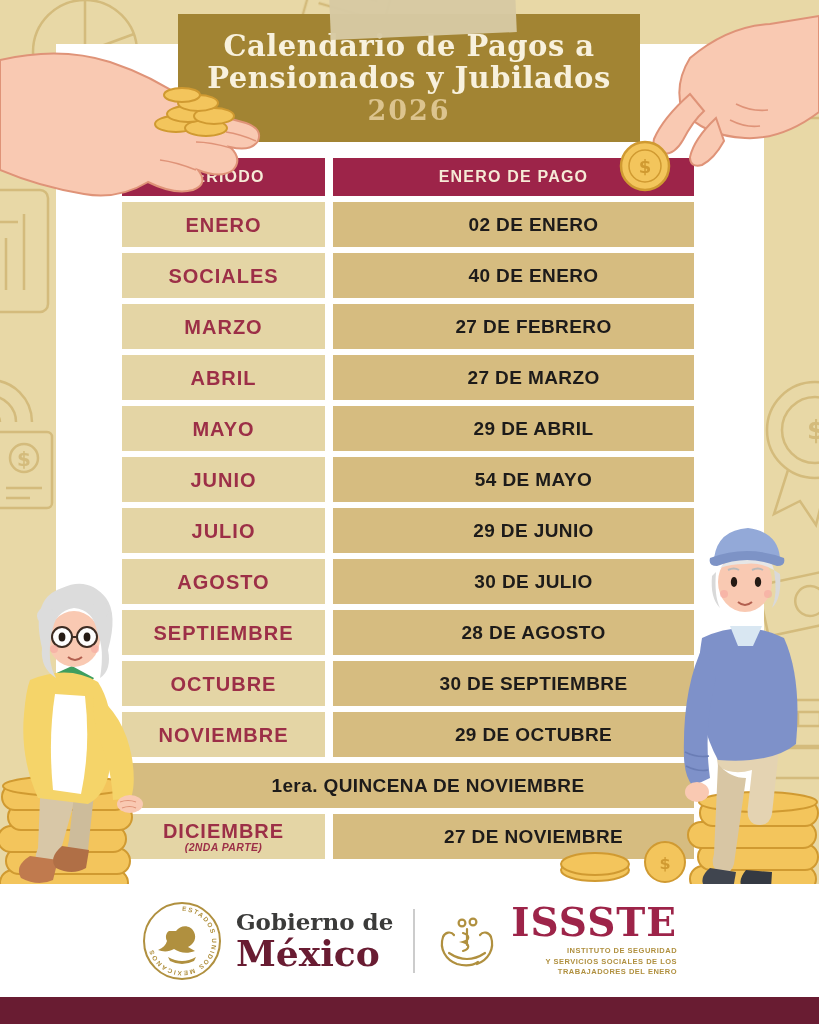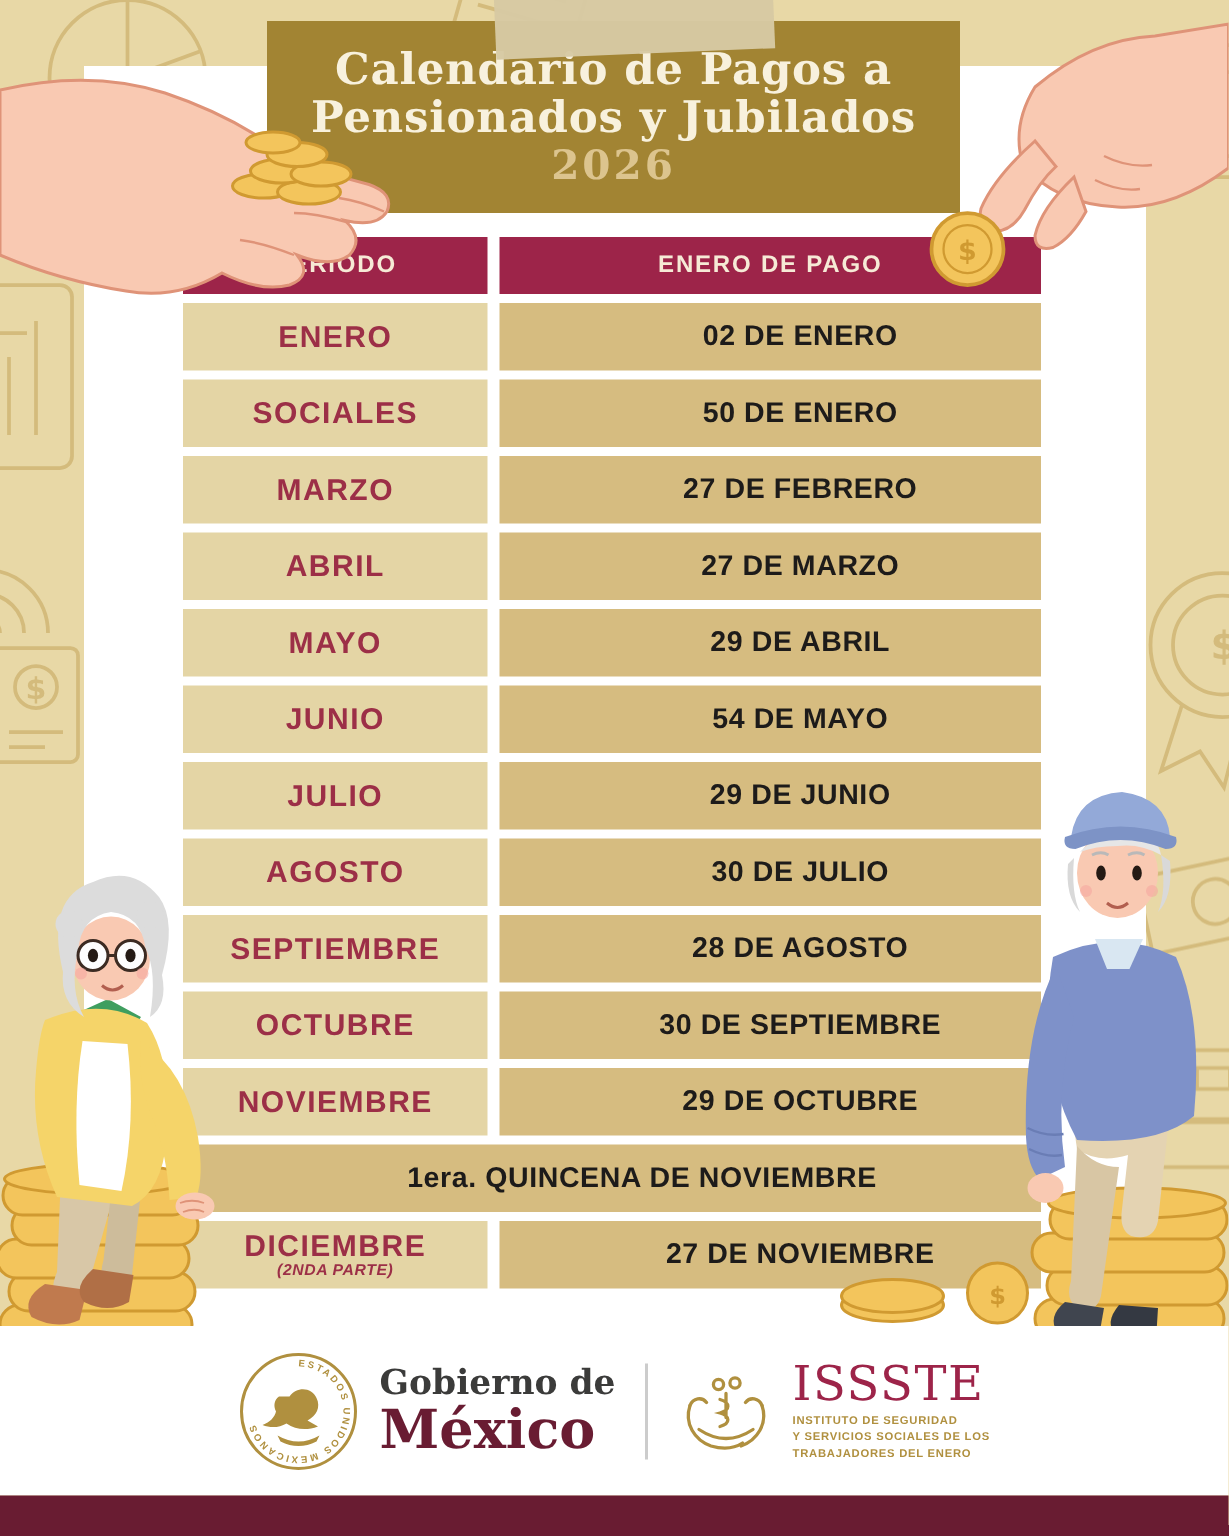--- a/index.html
+++ b/index.html
@@ -41,24 +41,24 @@
   .coins-bottom{left:535px;top:838px;z-index:4;}
   
   .footer{left:0;top:884px;width:819px;height:113px;background:#fff;z-index:7;
           display:flex;align-items:center;justify-content:center;gap:20px;}
   .gob{display:flex;align-items:center;gap:14px;}
   .gob-text{font-family:"DejaVu Serif",serif;line-height:1;}
   .gob-line1{font-size:23px;font-weight:bold;color:#3b3b3a;}
   .gob-line2{font-size:36px;font-weight:bold;color:var(--maroon_dark);margin-top:2px;}
   .fdivider{width:2px;height:64px;background:#cccccc;}
   .issste{display:flex;align-items:center;gap:12px;}
-  .issste-acronym{font-family:"DejaVu Serif",serif;font-size:32px;font-weight:normal;
+  .issste-acronym{font-family:"DejaVu Serif",serif;font-size:39px;font-weight:bold;
                   color:var(--maroon);letter-spacing:1px;line-height:1;}
   .issste-sub{font-size:7.5px;font-weight:bold;color:var(--gold_logo);
-              letter-spacing:.5px;line-height:1.45;margin-top:4px;}
+              letter-spacing:.5px;line-height:1.45;margin-top:4px;text-align:right;}
   .bottom-bar{left:0;top:997px;width:819px;height:27px;background:var(--maroon_dark);z-index:7;}
 </style>
 </head>
 <body>
 
 <svg id="pattern" class="abs" width="819" height="1024" viewBox="0 0 819 1024">
   <g stroke="var(--pattern)" fill="none" stroke-width="2.5" opacity="0.55">
     <g>
       <circle cx="85" cy="52" r="52"></circle>
         <path d="M85,52 L85,-4 M85,52 L134,34 M85,52 L60,98"></path>
@@ -131,21 +131,21 @@
 
     </div>
     <div class="cell-fecha">02 DE ENERO</div>
   </div>
 
   <div class="trow">
     <div class="cell-period">
       <span class="txt">SOCIALES</span>
 
     </div>
-    <div class="cell-fecha">50 DE ENERO</div>
+    <div class="cell-fecha">40 DE ENERO</div>
   </div>
 
   <div class="trow">
     <div class="cell-period">
       <span class="txt">MARZO</span>
 
     </div>
     <div class="cell-fecha">27 DE FEBRERO</div>
   </div>
 

